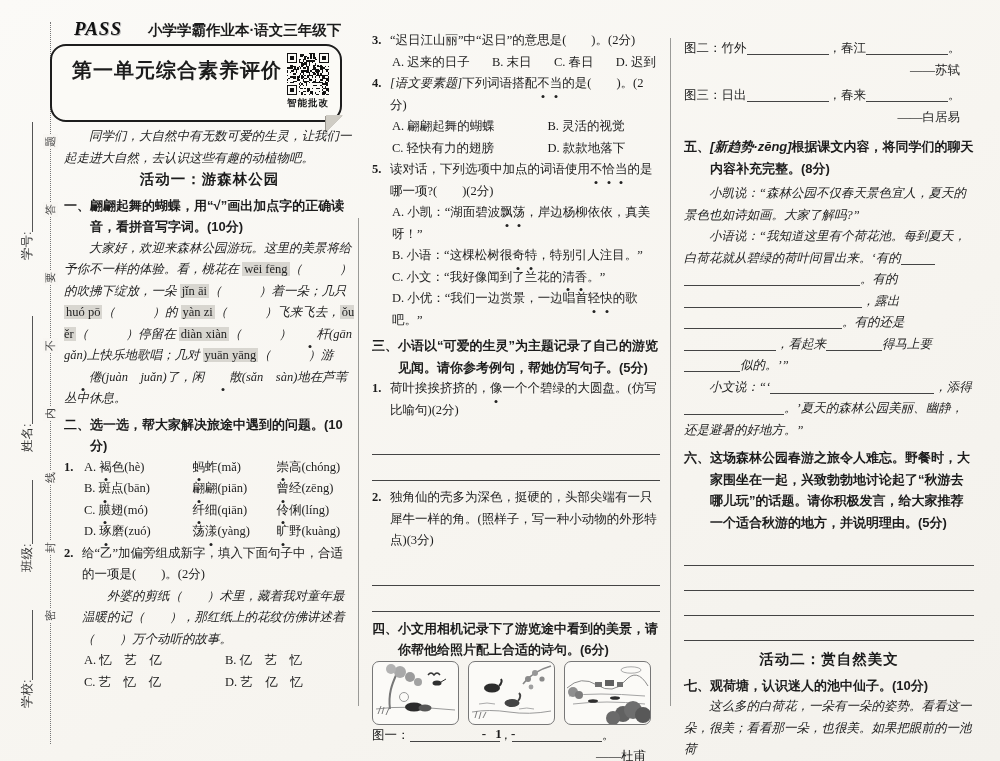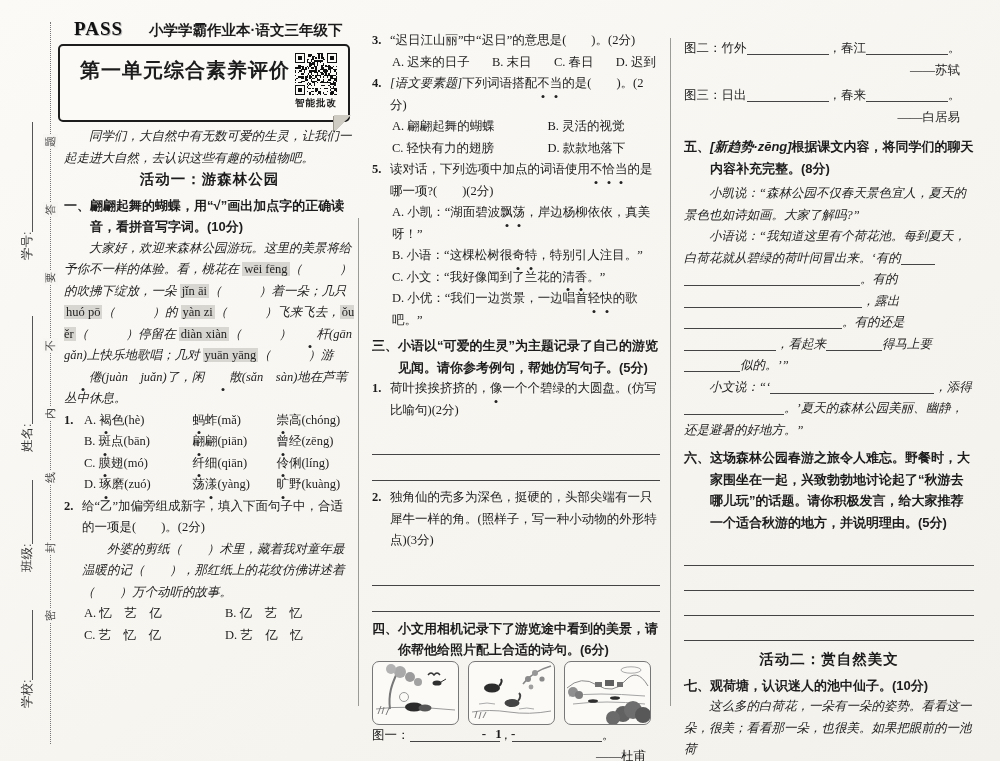--- a/index.html
+++ b/index.html
@@ -22,27 +22,27 @@
   }
   .mf{
     position:absolute;left:36px;height:18px;line-height:18px;white-space:nowrap;
     transform-origin:0 100%;transform:rotate(-90deg);
     font-size:12.5px;color:#333;font-family:"Liberation Sans","DejaVu Sans",sans-serif;
   }
   .mfline{display:inline-block;border-bottom:1px solid #555;height:13px;vertical-align:-2px;}
   
   .brandline{position:absolute;left:74px;top:18px;white-space:nowrap;}
   .passlogo{
-    font-family:"Liberation Serif",serif;font-weight:bold;font-size:19px;
+    font-family:"Liberation Serif",serif;font-weight:bold;font-style:italic;font-size:19px;
     letter-spacing:1px;color:#111;text-shadow:1px 1px 0 #bbb;
   }
   .series{font-family:"Liberation Sans","DejaVu Sans",sans-serif;font-weight:bold;font-size:14.5px;margin-left:22px;}
   .titlebox{
-    position:absolute;left:58px;top:44px;width:288px;height:74px;
-    border:2px solid #1d1d1d;border-radius:5px;background:#fbfaf6;
+    position:absolute;left:50px;top:44px;width:288px;height:74px;
+    border:2px solid #1d1d1d;border-radius:16px;background:#fbfaf6;
   }
   .extitle{
     font-family:"Liberation Sans","DejaVu Sans",sans-serif;font-weight:bold;
     font-size:20px;letter-spacing:1px;margin:11px 0 3px 20px;
   }
   .exmeta{margin-left:40px;font-size:12.5px;font-weight:bold;}
   .exmeta .gap{display:inline-block;width:26px;}
   .qr{position:absolute;right:11px;top:7px;width:42px;height:42px;}
   .qr svg{width:100%;height:100%;}
   .qrlabel{
@@ -441,20 +441,21 @@
   </div>
 
   <div class="vdiv d1"></div>
   <div class="vdiv d2"></div>
 
   <div class="col col1">
     <p class="kai ind">同学们，大自然中有无数可爱的生灵，让我们一起走进大自然，去认识这些有趣的动植物吧。</p>
     <div class="h center">活动一：游森林公园</div>
     <div class="h hang sp4">一、翩翩起舞的蝴蝶，用“√”画出加点字的正确读音，看拼音写字词。(10分)</div>
     <p class="kai ind">大家好，欢迎来森林公园游玩。这里的美景将给予你不一样的体验。看，桃花在 <span class="pin">wēi fēng</span>（　　　）的吹拂下绽放，一朵 <span class="pin">jǐn āi</span>（　　　）着一朵；几只 <span class="pin">huó pō</span>（　　　）的 <span class="pin">yàn zi</span>（　　　）飞来飞去，<span class="pin">ǒu ěr</span>（　　　）停留在 <span class="pin">diàn xiàn</span>（　　　）<span class="dt">杆</span>(gān　gǎn)上快乐地歌唱；几对 <span class="pin">yuān yāng</span>（　　　）游<span class="dt">倦</span>(juàn　juǎn)了，闲<span class="dt">散</span>(sǎn　sàn)地在芦苇丛中休息。</p>
+    <div class="h hang sp4">二、选一选，帮大家解决旅途中遇到的问题。(10分)</div>
 
     <div class="qrow">
       <span class="qno">1.</span>
       <div class="qbody">
         <div class="og3">
           <span>A. <span class="dt">褐</span>色(hè)</span>
           <span><span class="dt">蚂</span>蚱(mǎ)</span>
           <span><span class="dt">崇</span>高(chóng)</span>
           <span>B. <span class="dt">斑</span>点(bān)</span>
           <span><span class="dt">翩</span>翩(piān)</span>

